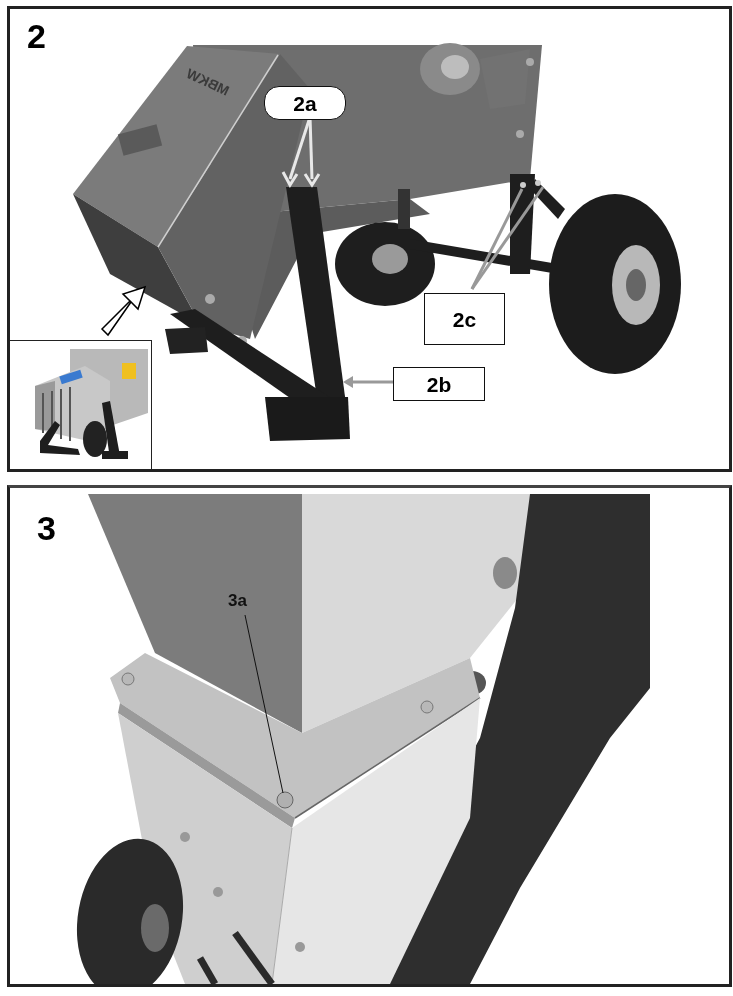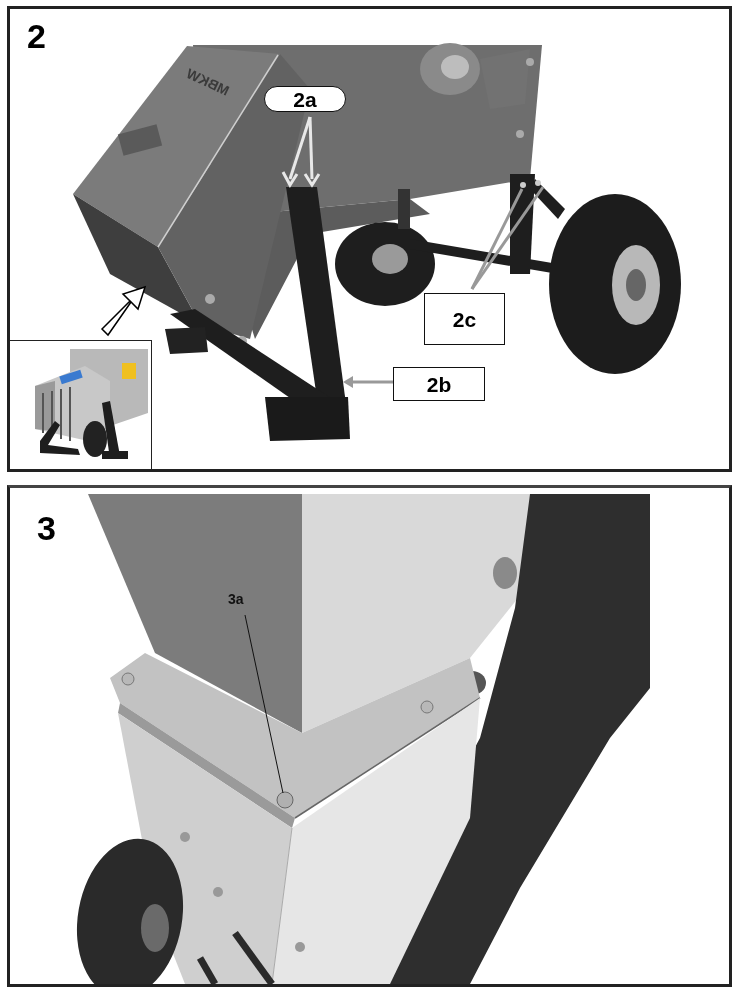--- a/index.html
+++ b/index.html
@@ -9,21 +9,21 @@
            background: #ffffff; overflow: hidden; box-sizing: content-box; }
   #panel2 { top: 6px; height: 460px; }
   #panel3 { top: 485px; height: 496px; border-top-color: #444; }
   .panel svg.photo { position: absolute; left: 0; top: 0; }
   .step-num { position: absolute; font-weight: bold; color: #000; font-size: 34px; line-height: 1; }
   #panel2 .step-num { left: 17px; top: 10px; }
   #panel3 .step-num { left: 27px; top: 23px; }
   .callout { position: absolute; background: #fff; border: 1.5px solid #111;
              font-weight: bold; font-size: 21px; color: #000; text-align: center;
              box-sizing: border-box; line-height: 1; display: flex; align-items: center; justify-content: center; }
-  .callout-plain { position: absolute; font-weight: bold; font-size: 14px; color: #111; }
+  .callout-plain { position: absolute; font-weight: bold; font-size: 17px; color: #111; }
   .inset { position: absolute; left: 0; top: 331px; width: 141px; height: 129px;
            border-right: 1.5px solid #222; border-top: 1.5px solid #222; background: #fff; overflow: hidden; }
 </style>
 </head>
 <body>
 
 <div id="panel2" class="panel">
   <svg class="photo" width="719" height="460" viewBox="0 0 719 460">
 
     <polygon points="183,36 532,36 520,170 400,190 240,205 190,140" fill="#6e6e6e"></polygon>
@@ -75,21 +75,21 @@
     <line x1="462" y1="280" x2="533" y2="178" stroke="#999" stroke-width="3"></line>
 
     <line x1="340" y1="373" x2="393" y2="373" stroke="#999" stroke-width="3"></line>
     <polygon points="333,373 343,367 343,379" fill="#999"></polygon>
 
     <polygon points="92,320 120,292 113,285 135,278 128,300 121,293 98,326" fill="#fff" stroke="#000" stroke-width="1.5"></polygon>
   </svg>
 
   <div class="step-num">2</div>
 
-  <div class="callout" style="left:254px; top:77px; width:82px; height:26px;border-radius:15px;">2a</div>
+  <div class="callout" style="left:254px; top:77px; width:82px; height:34px;border-radius:15px;">2a</div>
   <div class="callout" style="left:383px; top:358px; width:92px; height:34px;">2b</div>
   <div class="callout" style="left:414px; top:284px; width:81px; height:52px;">2c</div>
 
   <div class="inset">
     <svg width="141" height="129" viewBox="0 0 141 129">
       <polygon points="60,8 138,8 138,72 100,85 60,80" fill="#b9b9b9"></polygon>
       <polygon points="25,45 75,25 100,40 100,85 78,100 25,88" fill="#c8c8c8"></polygon>
       <polygon points="25,45 45,40 45,90 25,88" fill="#9a9a9a"></polygon>
       <rect x="50" y="32" width="22" height="8" fill="#3a7ad0" transform="rotate(-18 61 36)"></rect>
       <rect x="112" y="22" width="14" height="16" fill="#f0c020"></rect>

